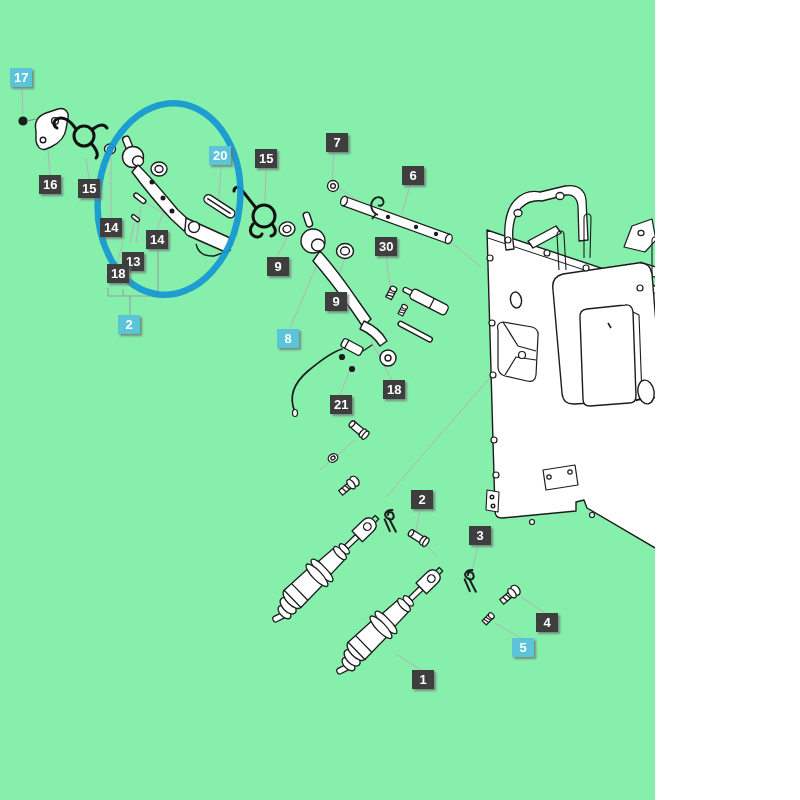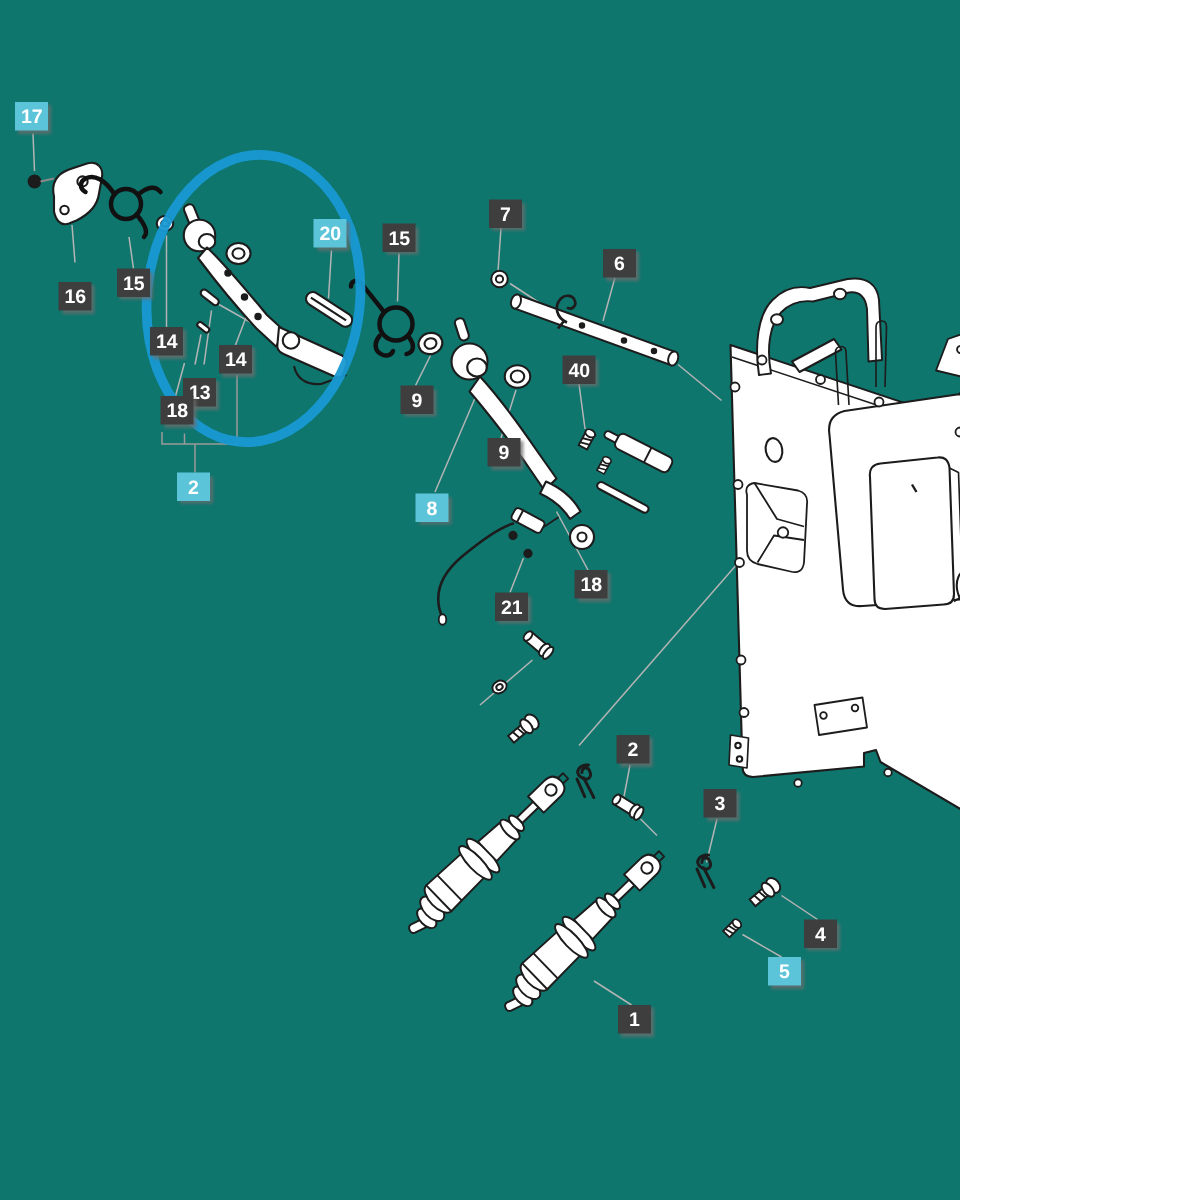--- a/index.html
+++ b/index.html
@@ -1,17 +1,17 @@
 <!DOCTYPE html>
 <html><head>
 <meta charset="utf-8">
 <style>
   html,body{margin:0;padding:0;background:#fff;}
-  .stage{position:relative;width:640px;height:800px;background:#0f766e;overflow:hidden;
-         font-family:"Liberation Sans",sans-serif;}
+  .stage{position:relative;width:640px;height:800px;background:#86efac;overflow:hidden;
+         font-family:"Liberation Sans",sans-serif;padding-left:15px;}
   .stage svg{position:absolute;left:0;top:0;}
   .lbl{position:absolute;min-width:14px;height:19px;padding:0 4px;
        display:flex;align-items:center;justify-content:center;
        font:bold 13px "Liberation Sans",sans-serif;color:#fff;
        box-shadow:2px 2px 2px rgba(110,110,110,.75);cursor:pointer;z-index:5;}
   .lbl.dark{background:#3e3e3e;}
   .lbl.cyan{background:#5cc4d8;}
 </style>
 </head>
 <body>
@@ -343,32 +343,32 @@
       <ellipse cx="716" cy="344" rx="2.5" ry="5.5"></ellipse>
       <circle cx="763" cy="348" r="4.5"></circle>
       <path d="M788,355 L800,360 L800,375 L790,371 Z"></path>
     </g>
   </g>
 
   <ellipse cx="169" cy="199" rx="71" ry="96" transform="rotate(6 169 199)" fill="none" stroke="#1899d2" stroke-width="6.5" opacity="0.95"></ellipse>
 </svg>
 
   <div class="lbl cyan" style="left:10px;top:68px">17</div>
-  <div class="lbl dark" style="left:39px;top:188px">16</div>
+  <div class="lbl dark" style="left:39px;top:175px">16</div>
   <div class="lbl dark" style="left:78px;top:179px">15</div>
   <div class="lbl dark" style="left:100px;top:218px">14</div>
   <div class="lbl dark" style="left:122px;top:252px">13</div>
   <div class="lbl dark" style="left:146px;top:230px">14</div>
   <div class="lbl dark" style="left:107px;top:264px">18</div>
   <div class="lbl cyan" style="left:118px;top:315px">2</div>
   <div class="lbl cyan" style="left:209px;top:146px">20</div>
   <div class="lbl dark" style="left:255px;top:149px">15</div>
   <div class="lbl dark" style="left:326px;top:133px">7</div>
   <div class="lbl dark" style="left:402px;top:166px">6</div>
-  <div class="lbl dark" style="left:375px;top:237px">40</div>
+  <div class="lbl dark" style="left:375px;top:237px">30</div>
   <div class="lbl dark" style="left:267px;top:257px">9</div>
   <div class="lbl dark" style="left:325px;top:292px">9</div>
   <div class="lbl cyan" style="left:277px;top:329px">8</div>
   <div class="lbl dark" style="left:383px;top:380px">18</div>
   <div class="lbl dark" style="left:330px;top:395px">21</div>
   <div class="lbl dark" style="left:411px;top:490px">2</div>
   <div class="lbl dark" style="left:469px;top:526px">3</div>
   <div class="lbl dark" style="left:536px;top:613px">4</div>
   <div class="lbl cyan" style="left:512px;top:638px">5</div>
   <div class="lbl dark" style="left:412px;top:670px">1</div>

